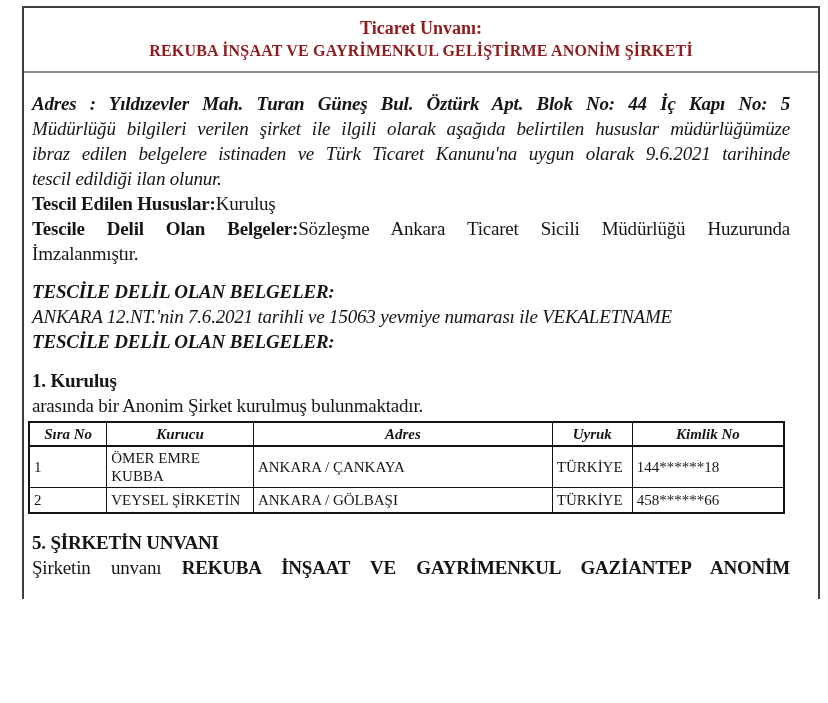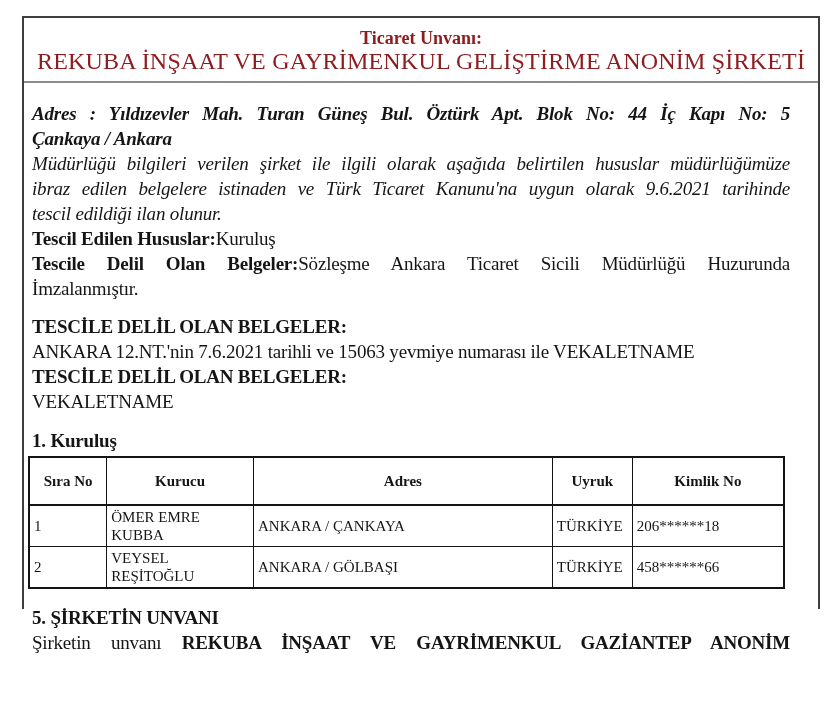--- a/index.html
+++ b/index.html
@@ -7,69 +7,69 @@
     --frame-gray:#3f3f3f;
     --table-line:#141414;
   }
   html,body{margin:0;padding:0;background:#ffffff;}
   body{
     width:828px;height:703px;position:relative;overflow:hidden;
     font-family:"Liberation Serif","DejaVu Serif",serif;
     color:#151515;
   }
   .page{
-    position:absolute;left:22px;top:16px;width:798px;height:593px;
+    position:absolute;left:22px;top:6px;width:798px;height:593px;
     box-sizing:border-box;
     border:2px solid var(--frame-gray);
     border-bottom:none;
     background:#fff;
   }
   .header-box{
     text-align:center;
     padding:9px 12px 8px 12px;
     border-bottom:2px solid #8d8d8d;
   }
   .title-label{
     font-size:18px;line-height:22px;font-weight:bold;color:var(--title-red);
   }
   .company-title{
-    font-size:24px;line-height:24px;font-weight:normal;color:var(--title-red);
+    font-size:16px;line-height:24px;font-weight:bold;color:var(--title-red);
     letter-spacing:0.2px;
   }
   .content{
     padding:0 28px 0 8px;
     font-size:19px;line-height:25px;letter-spacing:-0.2px;
     text-align:justify;
   }
   .b{font-weight:bold;}
   .jline{
     display:inline-block;width:100%;
     text-align:justify;
     text-align-last:justify;
     vertical-align:top;
   }
   .block-address-intro{margin-top:18px;font-style:italic;}
   .block-registration{}
-  .block-evidence{margin-top:13px;}
+  .block-evidence{margin-top:13px;font-style:italic;}
   .block-section1{margin-top:14px;}
   .block-section2{margin-top:16px;}
   .heading-line{font-weight:bold;}
   table.founders{
     border-collapse:collapse;
     width:757px;
     margin-left:-4px;
     margin-top:3px;
     font-size:15px;line-height:18px;letter-spacing:0;
     border:2px solid var(--table-line);
   }
   table.founders th{
     border:1.5px solid var(--table-line);
     border-bottom:2px solid var(--table-line);
     font-weight:bold;text-align:center;
-    padding:14px 3px;height:18px;
+    padding:2px 3px;height:18px;font-style:italic;
   }
   table.founders td{
     border:1.5px solid var(--table-line);
     padding:2px 4px;height:20px;
     text-align:left;font-weight:normal;
   }
 </style>
 </head>
 <body>
 
@@ -77,41 +77,40 @@
 
   <div class="header-box">
     <div class="title-label">Ticaret Unvanı:</div>
     <div class="company-title">REKUBA İNŞAAT VE GAYRİMENKUL GELİŞTİRME ANONİM ŞİRKETİ</div>
   </div>
 
   <div class="content">
 
     <div class="block-address-intro">
       <span class="jline b">Adres : Yıldızevler Mah. Turan Güneş Bul. Öztürk Apt. Blok No: 44 İç Kapı No: 5</span>
-      <div class="b">Çankaya / Ankara</div>
       <span class="jline">Müdürlüğü bilgileri verilen şirket ile ilgili olarak aşağıda belirtilen hususlar müdürlüğümüze</span>
       <span class="jline">ibraz edilen belgelere istinaden ve Türk Ticaret Kanunu'na uygun olarak 9.6.2021 tarihinde</span>
       <div>tescil edildiği ilan olunur.</div>
     </div>
 
     <div class="block-registration">
       <div><span class="b">Tescil Edilen Hususlar:</span><span>Kuruluş</span></div>
       <span class="jline"><span class="b">Tescile Delil Olan Belgeler:</span><span>Sözleşme Ankara Ticaret Sicili Müdürlüğü Huzurunda</span></span>
       <div>İmzalanmıştır.</div>
     </div>
 
     <div class="block-evidence">
       <div class="heading-line">TESCİLE DELİL OLAN BELGELER:</div>
       <div>ANKARA 12.NT.'nin 7.6.2021 tarihli ve 15063 yevmiye numarası ile VEKALETNAME</div>
       <div class="heading-line">TESCİLE DELİL OLAN BELGELER:</div>
-      <div>VEKALETNAME</div>
     </div>
 
     <div class="block-section1">
       <div class="heading-line">1. Kuruluş</div>
+      <div>arasında bir Anonim Şirket kurulmuş bulunmaktadır.</div>
 
       <table class="founders">
         <colgroup>
           <col style="width:78px">
             <col style="width:147px">
             <col style="width:300px">
             <col style="width:80px">
             <col style="width:152px">
         </colgroup>
         <thead>
@@ -122,25 +121,25 @@
             <th>Uyruk</th>
             <th>Kimlik No</th>
           </tr>
         </thead>
         <tbody>
           <tr>
             <td>1</td>
             <td>ÖMER EMRE KUBBA</td>
             <td>ANKARA / ÇANKAYA</td>
             <td>TÜRKİYE</td>
-            <td>206******18</td>
+            <td>144******18</td>
           </tr>
           <tr>
             <td>2</td>
-            <td>VEYSEL REŞİTOĞLU</td>
+            <td>VEYSEL ŞİRKETİN</td>
             <td>ANKARA / GÖLBAŞI</td>
             <td>TÜRKİYE</td>
             <td>458******66</td>
           </tr>
         </tbody>
       </table>
     </div>
 
     <div class="block-section2">
       <div class="heading-line">5. ŞİRKETİN UNVANI</div>

